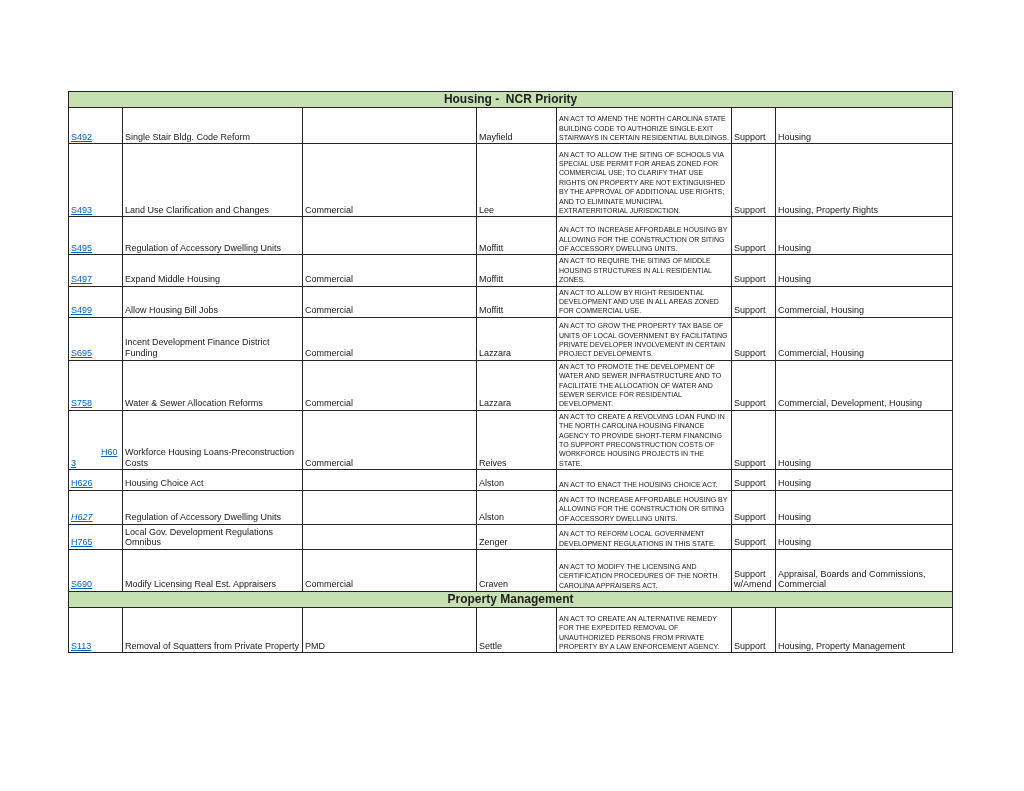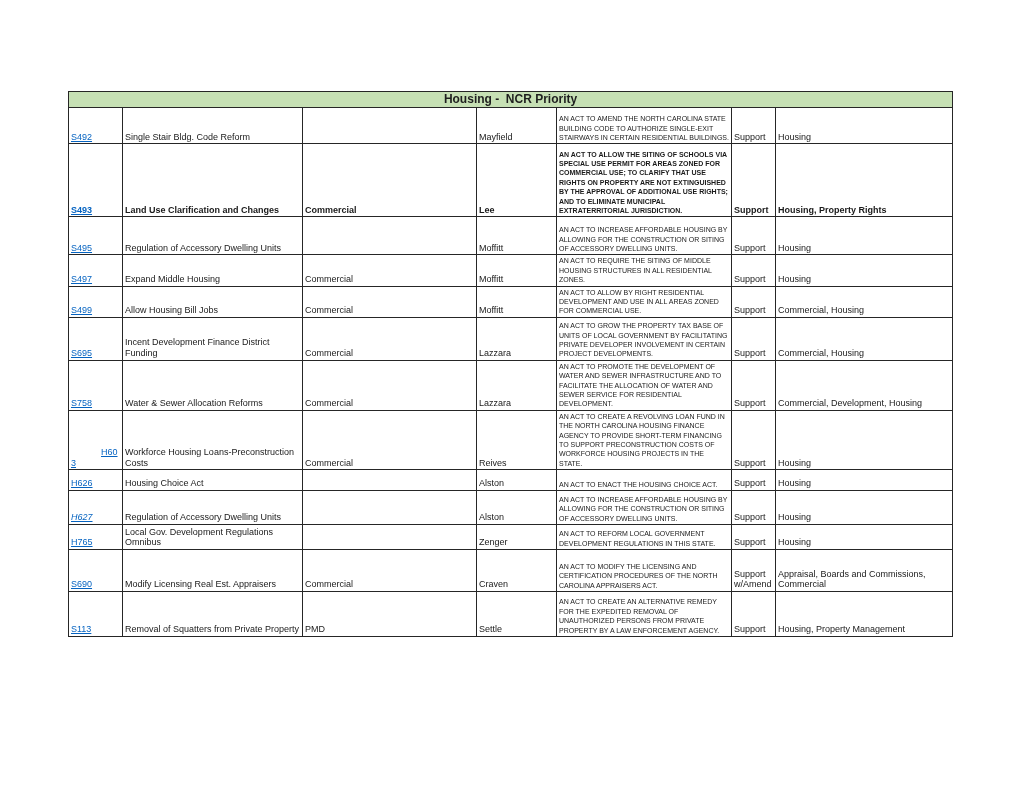--- a/index.html
+++ b/index.html
@@ -85,21 +85,21 @@
         </tr>
         <tr style="height: 36px;">
           <td class="num-cell"><a style="color: rgb(5, 99, 193);">S492</a></td>
           <td>Single Stair Bldg. Code Reform</td>
           <td></td>
           <td>Mayfield</td>
           <td class="summary-cell">AN ACT TO AMEND THE NORTH CAROLINA STATE BUILDING CODE TO AUTHORIZE SINGLE-EXIT STAIRWAYS IN CERTAIN RESIDENTIAL BUILDINGS.</td>
           <td class="stance-cell">Support</td>
           <td>Housing</td>
         </tr>
-        <tr style="height: 73px; font-weight: bold;">
+        <tr style="height: 73px;">
           <td class="num-cell"><a style="color: rgb(5, 99, 193);">S493</a></td>
           <td>Land Use Clarification and Changes</td>
           <td>Commercial</td>
           <td>Lee</td>
           <td class="summary-cell">AN ACT TO ALLOW THE SITING OF SCHOOLS VIA SPECIAL USE PERMIT FOR AREAS ZONED FOR COMMERCIAL USE; TO CLARIFY THAT USE RIGHTS ON PROPERTY ARE NOT EXTINGUISHED BY THE APPROVAL OF ADDITIONAL USE RIGHTS; AND TO ELIMINATE MUNICIPAL EXTRATERRITORIAL JURISDICTION.</td>
           <td class="stance-cell">Support</td>
           <td>Housing, Property Rights</td>
         </tr>
         <tr style="height: 38px;">
           <td class="num-cell"><a style="color: rgb(5, 99, 193);">S495</a></td>
@@ -183,20 +183,23 @@
           <td>Housing</td>
         </tr>
         <tr style="height: 42px;">
           <td class="num-cell"><a style="color: rgb(5, 99, 193); text-align: center;">S690</a></td>
           <td>Modify Licensing Real Est. Appraisers</td>
           <td>Commercial</td>
           <td>Craven</td>
           <td class="summary-cell">AN ACT TO MODIFY THE LICENSING AND CERTIFICATION PROCEDURES OF THE NORTH CAROLINA APPRAISERS ACT.</td>
           <td class="stance-cell">Support w/Amend</td>
           <td>Appraisal, Boards and Commissions, Commercial</td>
+        </tr>
+        <tr style="height: 13px;">
+          <td colspan="7" class="section-cell" style="background: rgb(198, 224, 180);">Property Management</td>
         </tr>
         <tr style="height: 45px;">
           <td class="num-cell"><a style="color: rgb(5, 99, 193);">S113</a></td>
           <td>Removal of Squatters from Private Property</td>
           <td>PMD</td>
           <td>Settle</td>
           <td class="summary-cell">AN ACT TO CREATE AN ALTERNATIVE REMEDY FOR THE EXPEDITED REMOVAL OF UNAUTHORIZED PERSONS FROM PRIVATE PROPERTY BY A LAW ENFORCEMENT AGENCY.</td>
           <td class="stance-cell">Support</td>
           <td>Housing, Property Management</td>
         </tr>

